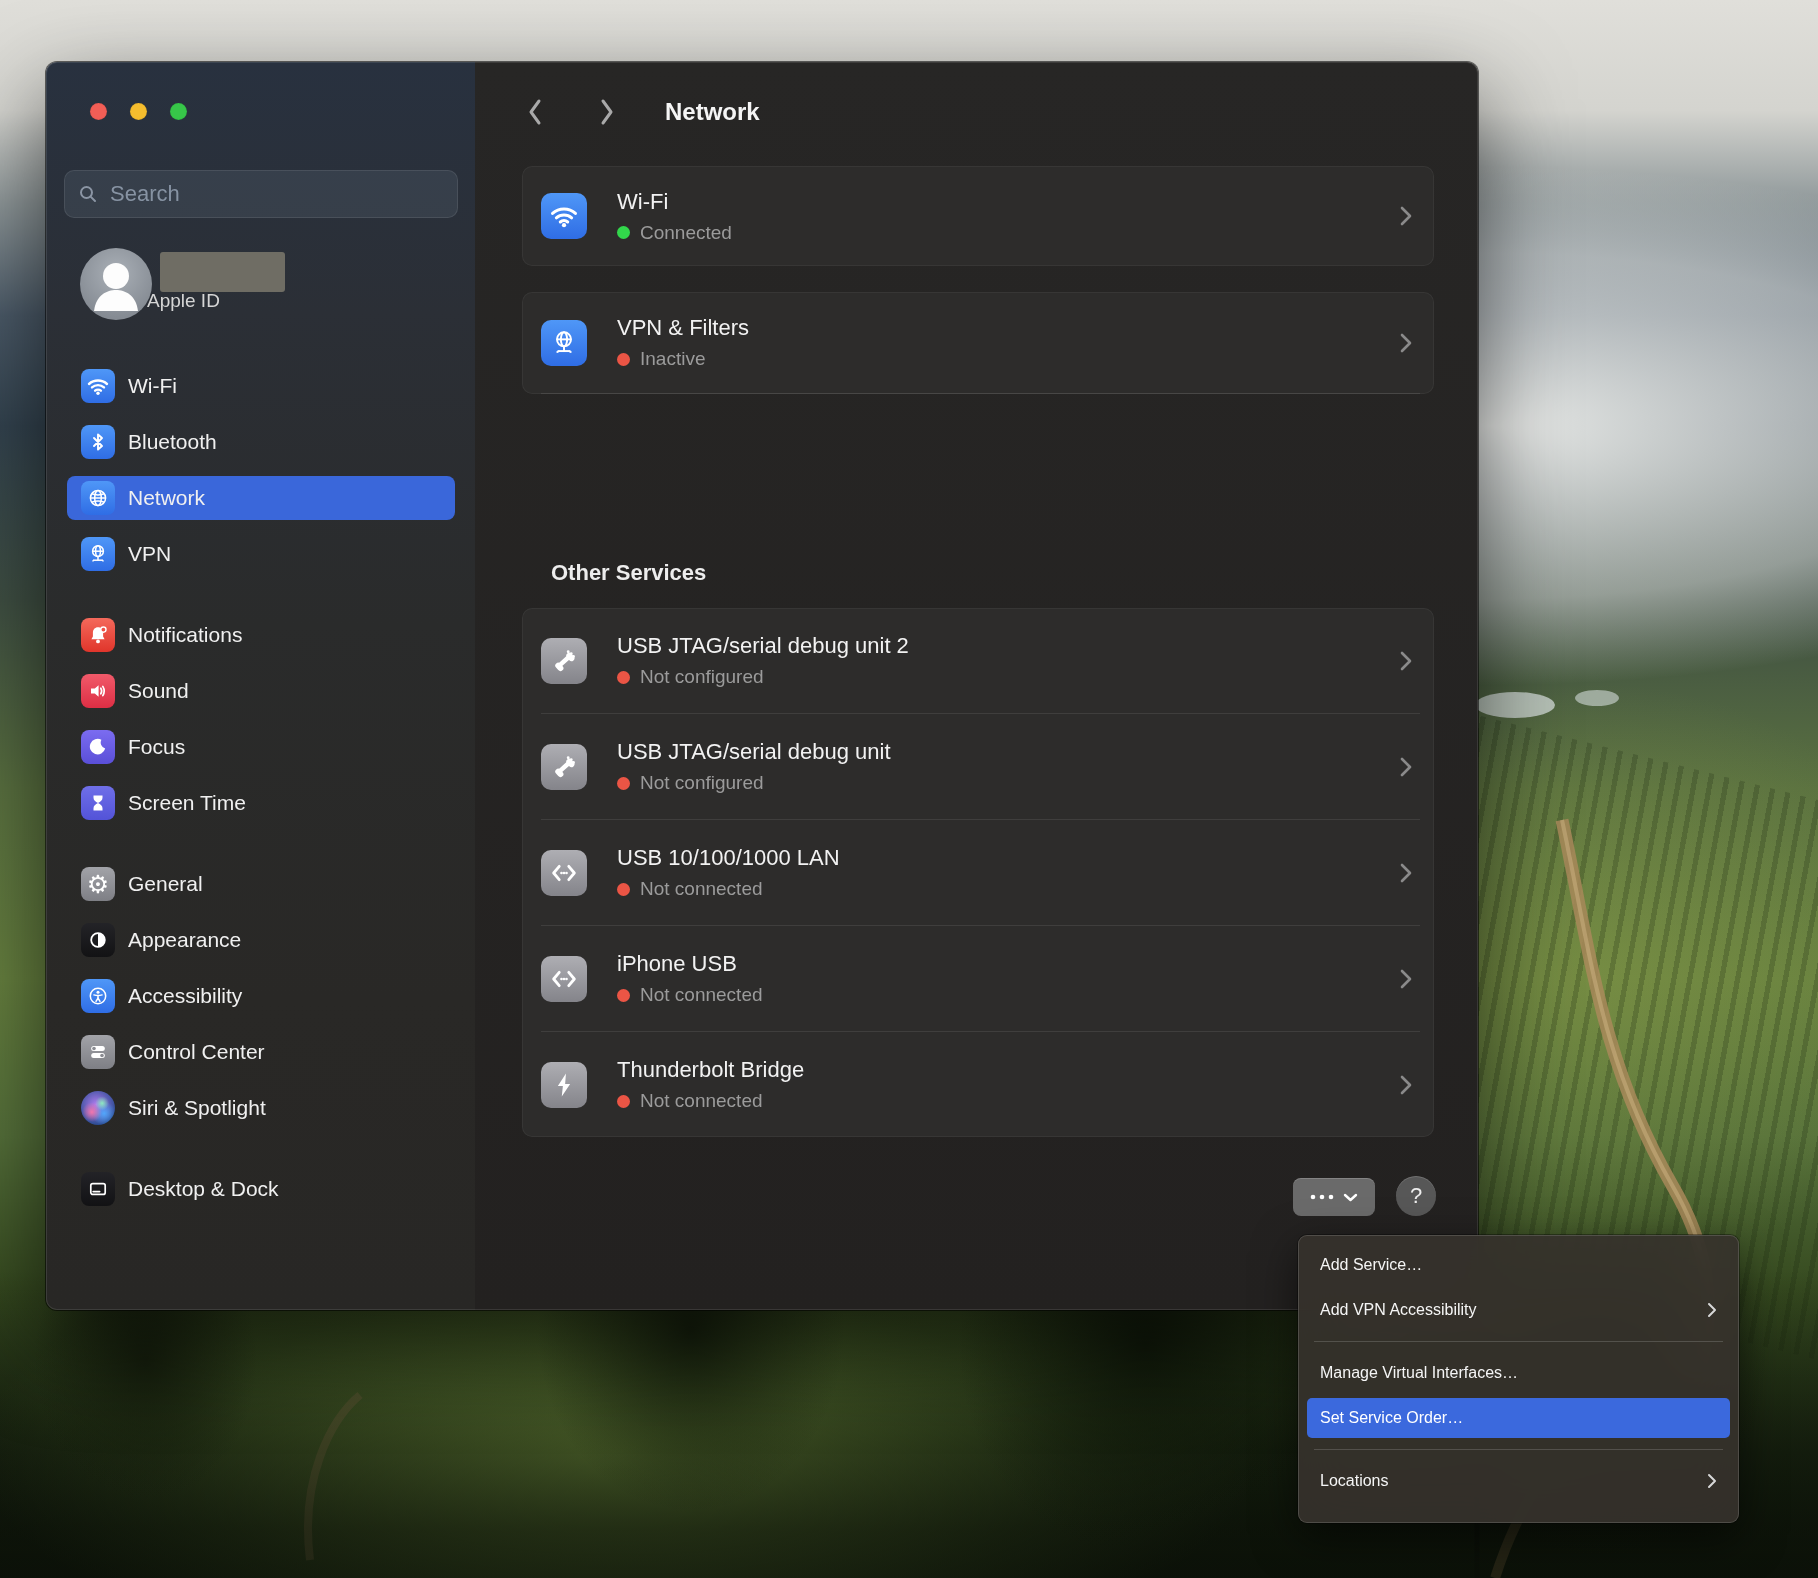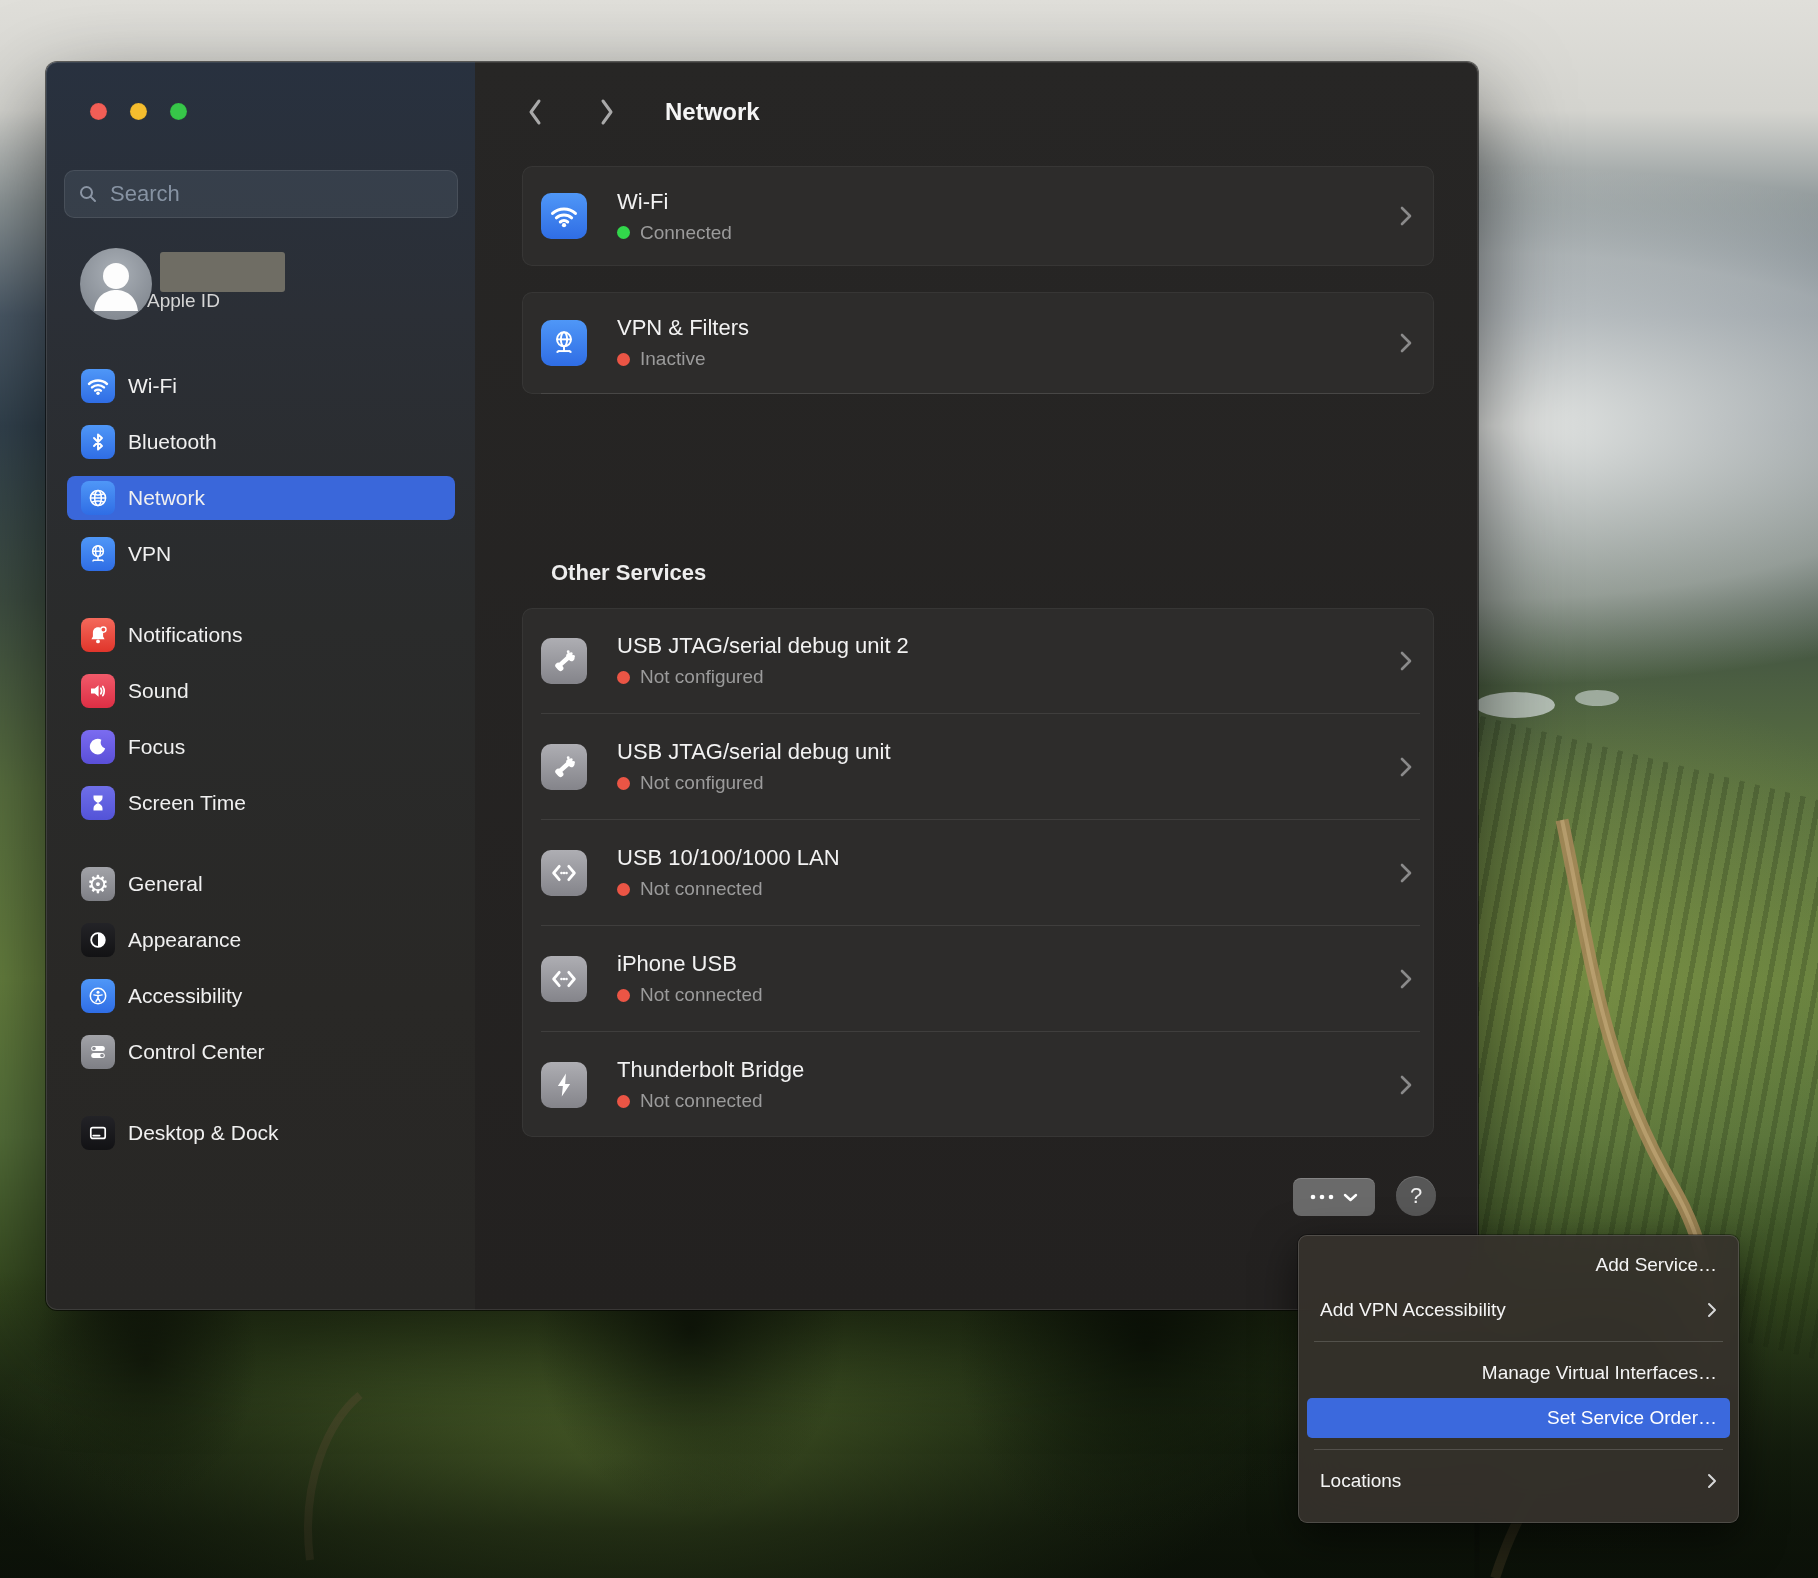--- a/index.html
+++ b/index.html
@@ -102,21 +102,21 @@
   .help-btn{position:absolute;left:921px;top:1114px;width:40px;height:40px;border-radius:50%;
       background:#575757;color:#ededed;font-size:22px;display:flex;align-items:center;justify-content:center;
       box-shadow:inset 0 1px 0 rgba(255,255,255,0.16);}
 
   
   .context-menu{position:absolute;left:1298px;top:1235px;width:441px;border-radius:9px;
       background:rgba(54,50,44,0.93);backdrop-filter:blur(24px) saturate(1.3);
       box-shadow:0 14px 44px rgba(0,0,0,0.55),0 0 0 1px rgba(0,0,0,0.35),inset 0 0 0 1px rgba(255,255,255,0.14);
       padding:10px 0 22px 0;display:flex;flex-direction:column;gap:5px;z-index:10;}
   .menu-item{height:40px;margin:0 9px;padding:0 13px;border-radius:5px;display:flex;align-items:center;
-      color:#f5f5f5;font-size:19px;justify-content:flex-end;}
+      color:#f5f5f5;font-size:16px;}
   .menu-item .m-chev{margin-left:auto;display:flex;align-items:center;}
   .menu-item.highlighted{background:#3b69dd;color:#fff;}
   .menu-divider{height:1px;margin:6px 16px;background:rgba(255,255,255,0.16);}
 
   svg{display:block;}
 </style>
 </head>
 <body>
 
 <div class="stage">
@@ -292,20 +292,24 @@
             <svg width="20" height="20" viewBox="0 0 20 20">
               <rect x="3.2" y="4" width="13.6" height="5" rx="2.5" fill="#fff"></rect>
               <circle cx="6" cy="6.5" r="1.8" fill="#8b8c92"></circle>
               <rect x="3.2" y="11" width="13.6" height="5" rx="2.5" fill="#fff"></rect>
               <circle cx="14" cy="13.5" r="1.8" fill="#8b8c92"></circle>
             </svg>
             </span>
           <span class="nav-label">Control Center</span>
         </div>
 
+        <div class="nav-row">
+          <span class="tile t34 siri-orb"></span>
+          <span class="nav-label">Siri &amp; Spotlight</span>
+        </div>
 
 
         <div class="nav-gap"></div>
 
         <div class="nav-row">
           <span class="tile t34 tile-black">
             <svg width="20" height="20" viewBox="0 0 20 20" fill="none" stroke="#fff" stroke-linecap="round">
               <rect x="2.8" y="4.6" width="14.4" height="10.8" rx="2" stroke-width="1.7"></rect>
               <line x1="5.2" y1="12.6" x2="11.6" y2="12.6" stroke-width="1.8"></line>
             </svg>

